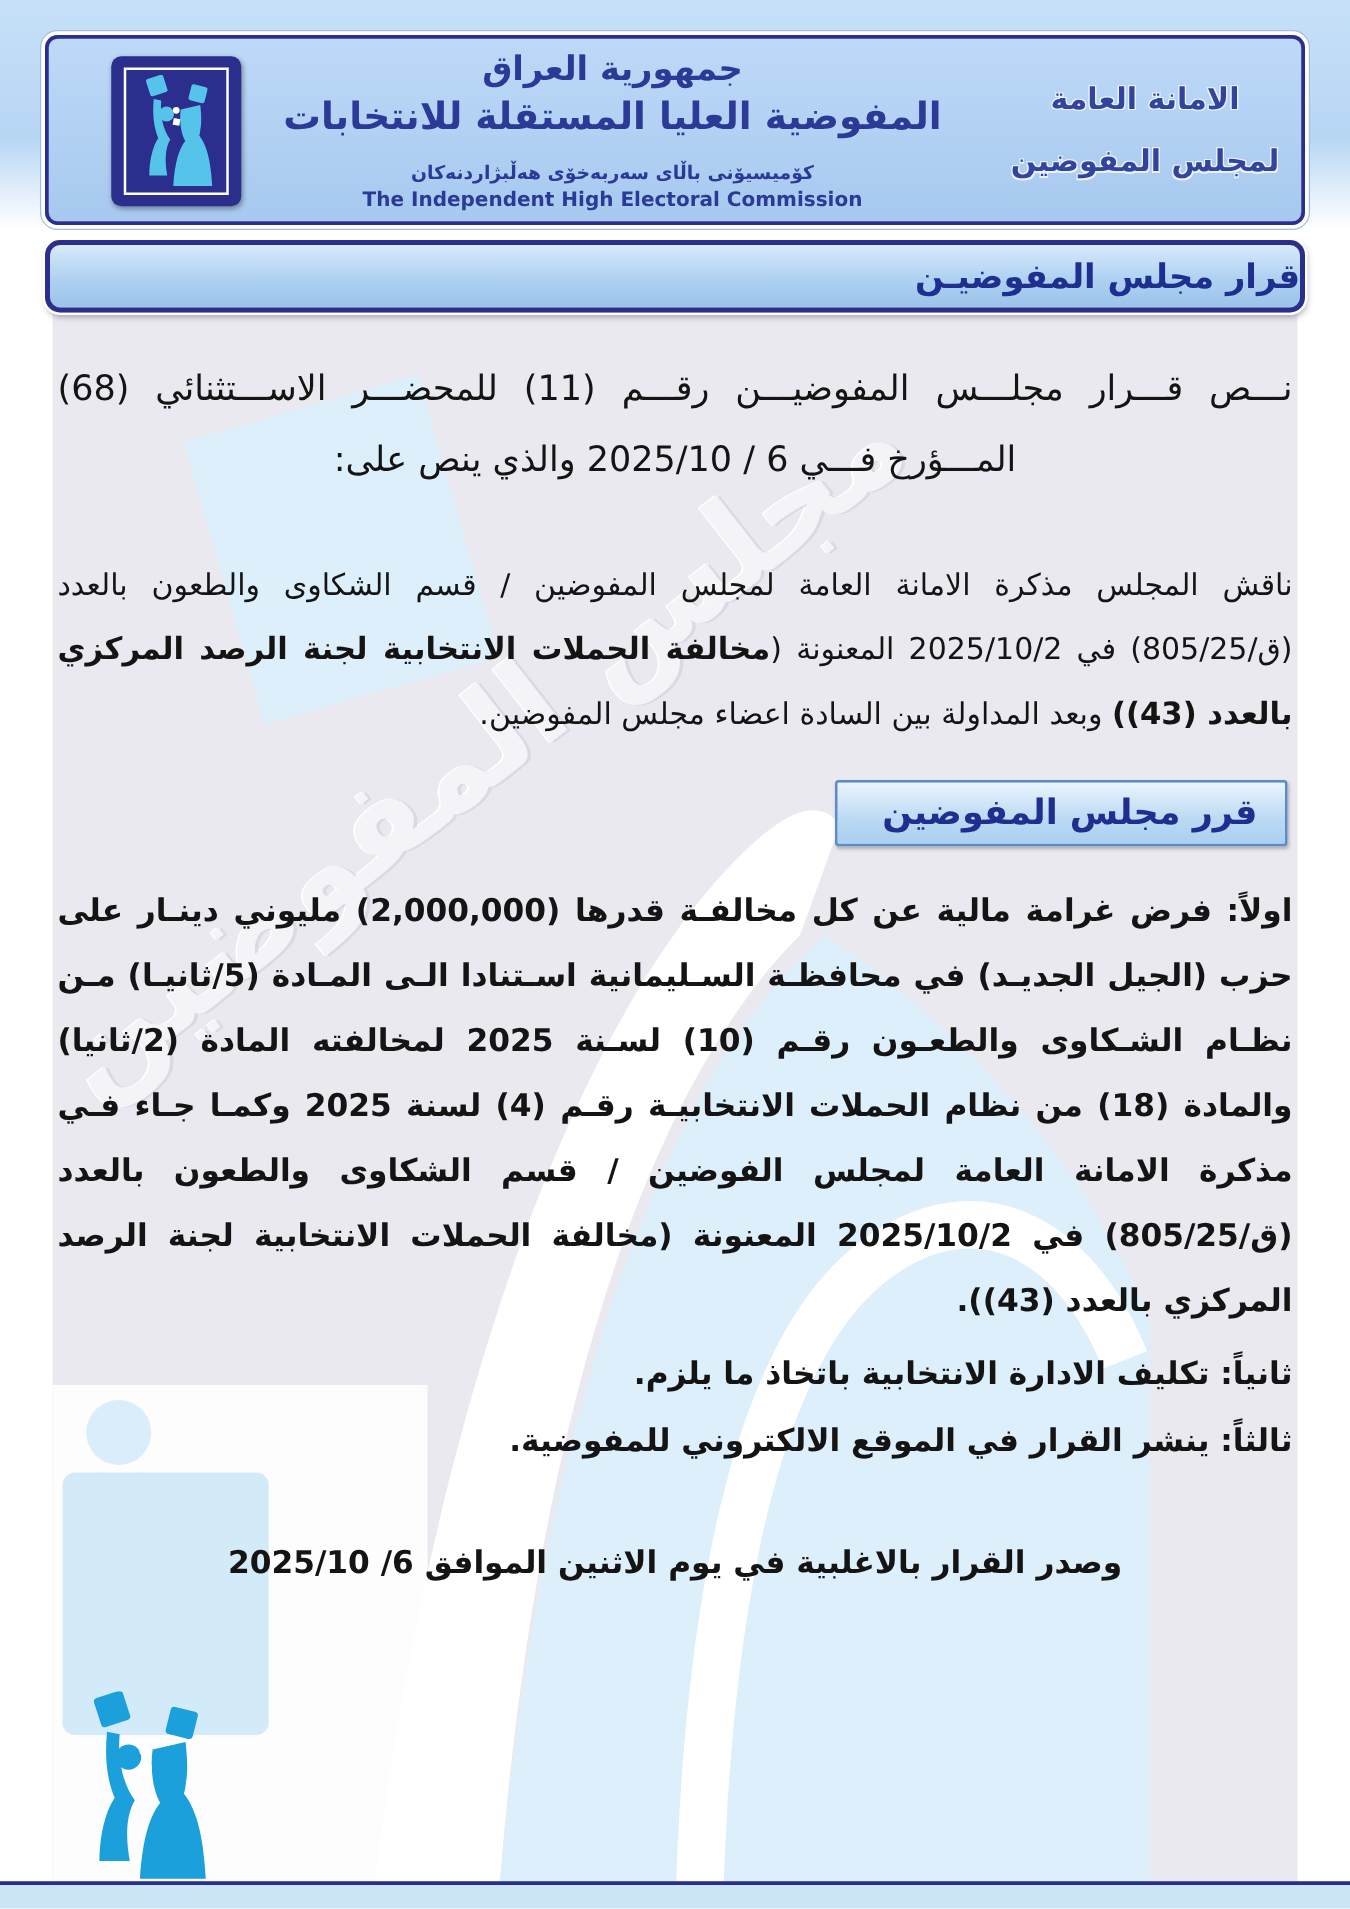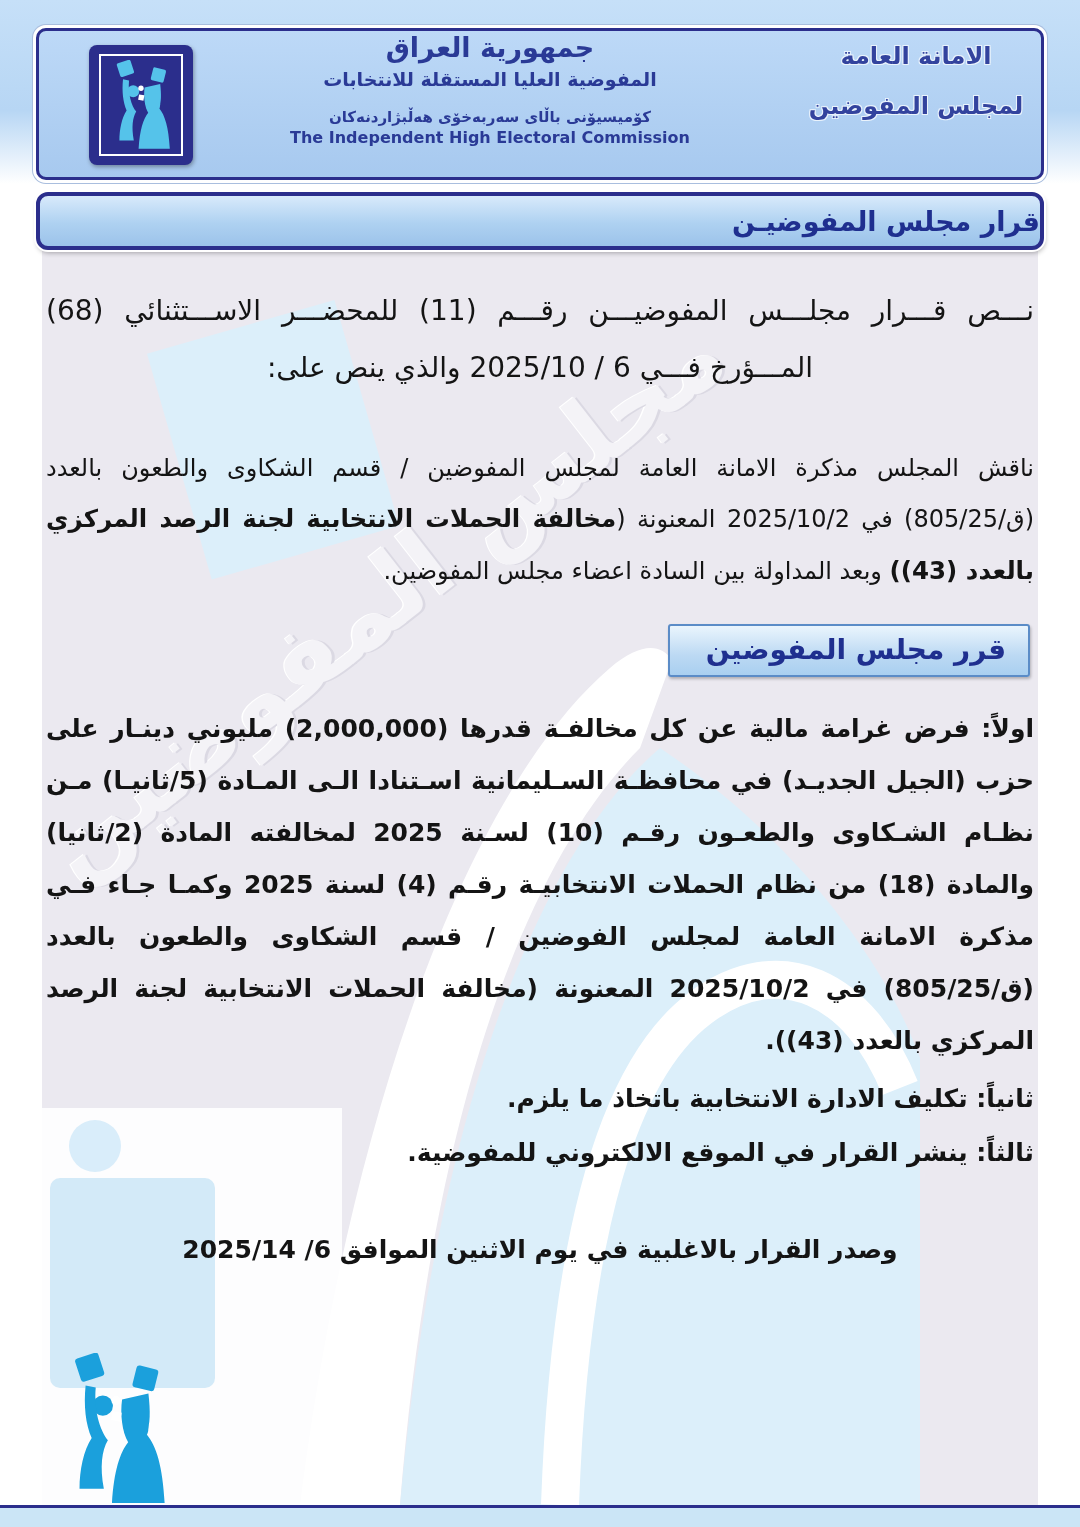--- a/index.html
+++ b/index.html
@@ -20,29 +20,29 @@
     transform:rotate(-38deg);transform-origin:left top;
     font-size:98px;font-weight:bold;color:#f4f3f7;
     text-shadow:2px 2px 0 #dbd9e3, -1px -1px 0 #ffffff;
     white-space:nowrap;z-index:0;}
 
   
   .header-box{position:relative;z-index:2;margin:28px 36px 0 36px;height:146px;
     border:3px solid #2b2e8c;border-radius:10px;
     box-shadow:0 0 0 3px #ffffff,0 0 0 4px #a9bede;
     background:linear-gradient(180deg,#bdd9f7 0%,#a7c9ef 100%);
-    display:flex;align-items:flex-start;}
+    display:flex;align-items:center;}
   .logo{position:absolute;left:50px;top:14px;width:104px;height:120px;
     background:#2b2e8c;border-radius:8px;box-shadow:1px 2px 4px rgba(0,0,0,.35);}
   .logo-inner-frame{position:absolute;left:10px;top:9px;right:10px;bottom:9px;
     border:2px solid #ffffff;}
   .logo svg{position:absolute;left:16px;top:12px;}
   .header-center{flex:1;text-align:center;color:#2a3a96;line-height:1.25;padding-left:150px;}
   .hc1{font-size:27px;font-weight:bold;letter-spacing:1px;}
-  .hc2{font-size:19px;font-weight:bold;margin-top:3px;}
+  .hc2{font-size:30px;font-weight:bold;margin-top:3px;}
   .hc3{font-size:15px;font-weight:bold;margin-top:16px;}
   .hc4{font-size:16px;font-weight:bold;margin-top:2px;font-family:"DejaVu Sans",sans-serif;}
   .header-right{width:250px;text-align:center;color:#33439e;font-weight:bold;
     font-size:24px;line-height:2.1;
     text-shadow:1px 1px 0 #eaf3fc,-1px -1px 0 #eaf3fc,1px -1px 0 #eaf3fc,-1px 1px 0 #eaf3fc;}
 
   
   .banner{position:relative;z-index:2;margin:12px 36px 0 36px;height:50px;
     border:4px solid #2b2e8c;border-radius:12px;
     box-shadow:0 0 0 2px #ffffff,1px 3px 5px rgba(0,0,0,.3);
@@ -134,21 +134,21 @@
     <div class="badge-row">
       <span class="badge">قرر مجلس المفوضين</span>
     </div>
 
     <p class="p-decision">اولاً: فرض غرامة مالية عن كل مخالفـة قدرها (2,000,000) مليوني دينـار على حزب (الجيل الجديـد) في محافظـة السـليمانية اسـتنادا الـى المـادة (5/ثانيـا) مـن نظـام الشـكاوى والطعـون رقـم (10) لسـنة 2025 لمخالفته المادة (2/ثانيا) والمادة (18) من نظام الحملات الانتخابيـة رقـم (4) لسنة 2025 وكمـا جـاء فـي مذكرة الامانة العامة لمجلس الفوضين / قسم الشكاوى والطعون بالعدد (ق/805/25) في 2025/10/2 المعنونة (مخالفة الحملات الانتخابية لجنة الرصد المركزي بالعدد (43)).</p>
 
     <p class="p-item">ثانياً: تكليف الادارة الانتخابية باتخاذ ما يلزم.</p>
 
     <p class="p-item">ثالثاً: ينشر القرار في الموقع الالكتروني للمفوضية.</p>
 
-    <p class="p-closing">وصدر القرار بالاغلبية في يوم الاثنين الموافق   6/ 2025/14</p>
+    <p class="p-closing">وصدر القرار بالاغلبية في يوم الاثنين الموافق   6/ 2025/10</p>
   </div>
 
   <svg class="corner-figure" width="128" height="152" viewBox="0 0 120 150">
     <use href="#fig"></use>
   </svg>
 
   <div class="bottom-band"></div>
 
 </div>
 

